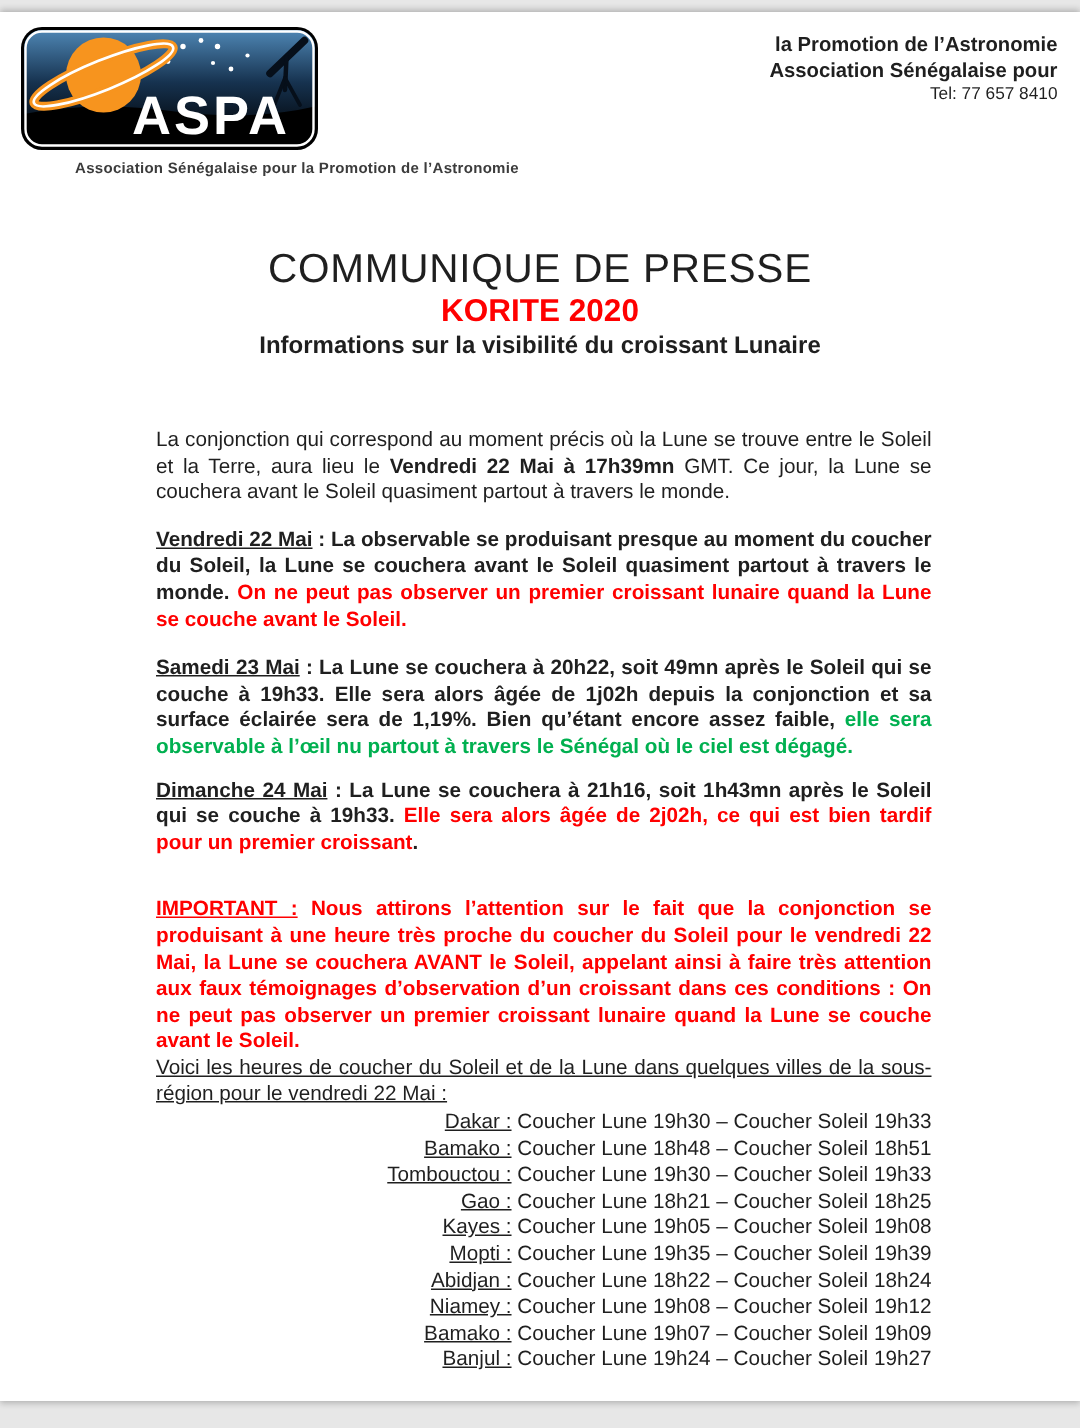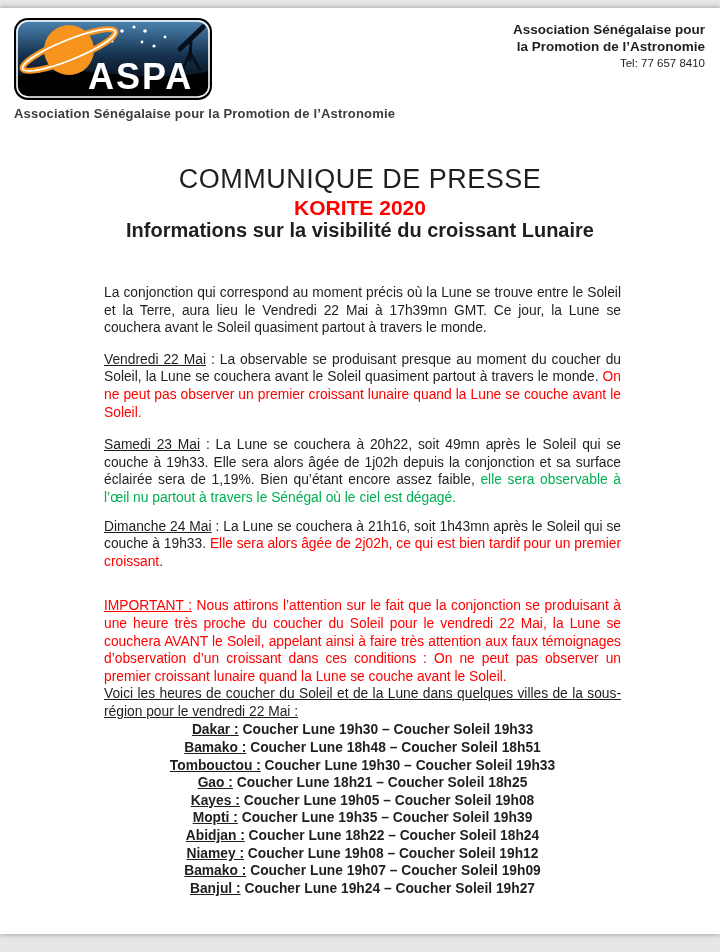--- a/index.html
+++ b/index.html
@@ -22,66 +22,67 @@
     top:8px;left:0;
     width:720px;height:926px;
     background:#ffffff;
     box-shadow:0 -2px 4px rgba(0,0,0,.18), 0 2px 4px rgba(0,0,0,.18);
   }
 
   
   .logo-wrap{position:absolute;top:10px;left:14px;width:200px;}
   .logo-caption{
     margin-top:2px;
-    font-size:13px;
+    font-size:10px;
     font-weight:bold;
     color:#3c3c3c;
     letter-spacing:.2px;
     white-space:nowrap;
+    margin-left:36px;
   }
   .org-block{
     position:absolute;
     top:14px;right:15px;
     text-align:right;
     line-height:1.25;
   }
   .org-name{font-size:13.5px;font-weight:bold;}
   .org-sub{font-size:11.5px;}
 
   
   .title-block{
     position:absolute;
     top:156px;left:0;width:100%;
     text-align:center;
   }
   .doc-title{font-size:27px;line-height:31px;font-weight:normal;letter-spacing:.5px;}
   .doc-subtitle{font-size:21px;line-height:21px;font-weight:bold;color:var(--red);margin-top:2px;}
-  .doc-subject{font-size:20px;line-height:23px;font-weight:bold;margin-top:1px;}
+  .doc-subject{font-size:16px;line-height:23px;font-weight:bold;margin-top:1px;}
 
   
   .content{
     position:absolute;
     top:276px;left:104px;
     width:517px;
     font-size:13.8px;
     line-height:17.6px;
     text-align:justify;
   }
   .content p{margin:0;}
   .p-intro{margin-bottom:14px !important;}
   .p-friday{margin-bottom:15px !important;}
   .p-saturday{margin-bottom:11px !important;}
   .p-sunday{margin-bottom:27px !important;}
-  .bold{font-weight:normal;}
+  .bold{font-weight:bold;}
   .u{text-decoration:underline;}
   .red{color:var(--red);}
   .green{color:var(--green);}
   .p-cities-intro{font-weight:normal;text-decoration:underline;}
   .cities{margin-top:1px;}
-  .city-row{font-weight:bold;line-height:17.6px;text-align:center;}
+  .city-row{font-weight:normal;line-height:17.6px;text-align:right;}
   .city-name{text-decoration:underline;}
 </style>
 </head>
 <body>
 
 <div class="page">
 
   <div class="logo-wrap">
     <svg width="198" height="82" viewBox="0 0 198 82">
       <defs>
@@ -124,22 +125,22 @@
         </g>
 
         <text x="74" y="71" font-size="36" font-weight="bold" letter-spacing="2" fill="#ffffff" font-family="Liberation Sans, sans-serif">ASPA</text>
       </g>
       <rect x="3" y="3" width="192" height="76" rx="11" fill="none" stroke="#ffffff" stroke-width="1.6"></rect>
     </svg>
     <div class="logo-caption">Association Sénégalaise pour la Promotion de l’Astronomie</div>
   </div>
 
   <div class="org-block">
+    <div class="org-name">la Promotion de l’Astronomie</div>
     <div class="org-name">Association Sénégalaise pour</div>
-    <div class="org-name">la Promotion de l’Astronomie</div>
     <div class="org-sub">Tel: 77 657 8410</div>
   </div>
 
   <div class="title-block">
     <div class="doc-title">COMMUNIQUE DE PRESSE</div>
     <div class="doc-subtitle">KORITE 2020</div>
     <div class="doc-subject">Informations sur la visibilité du croissant Lunaire</div>
   </div>
 
   <div class="content">

